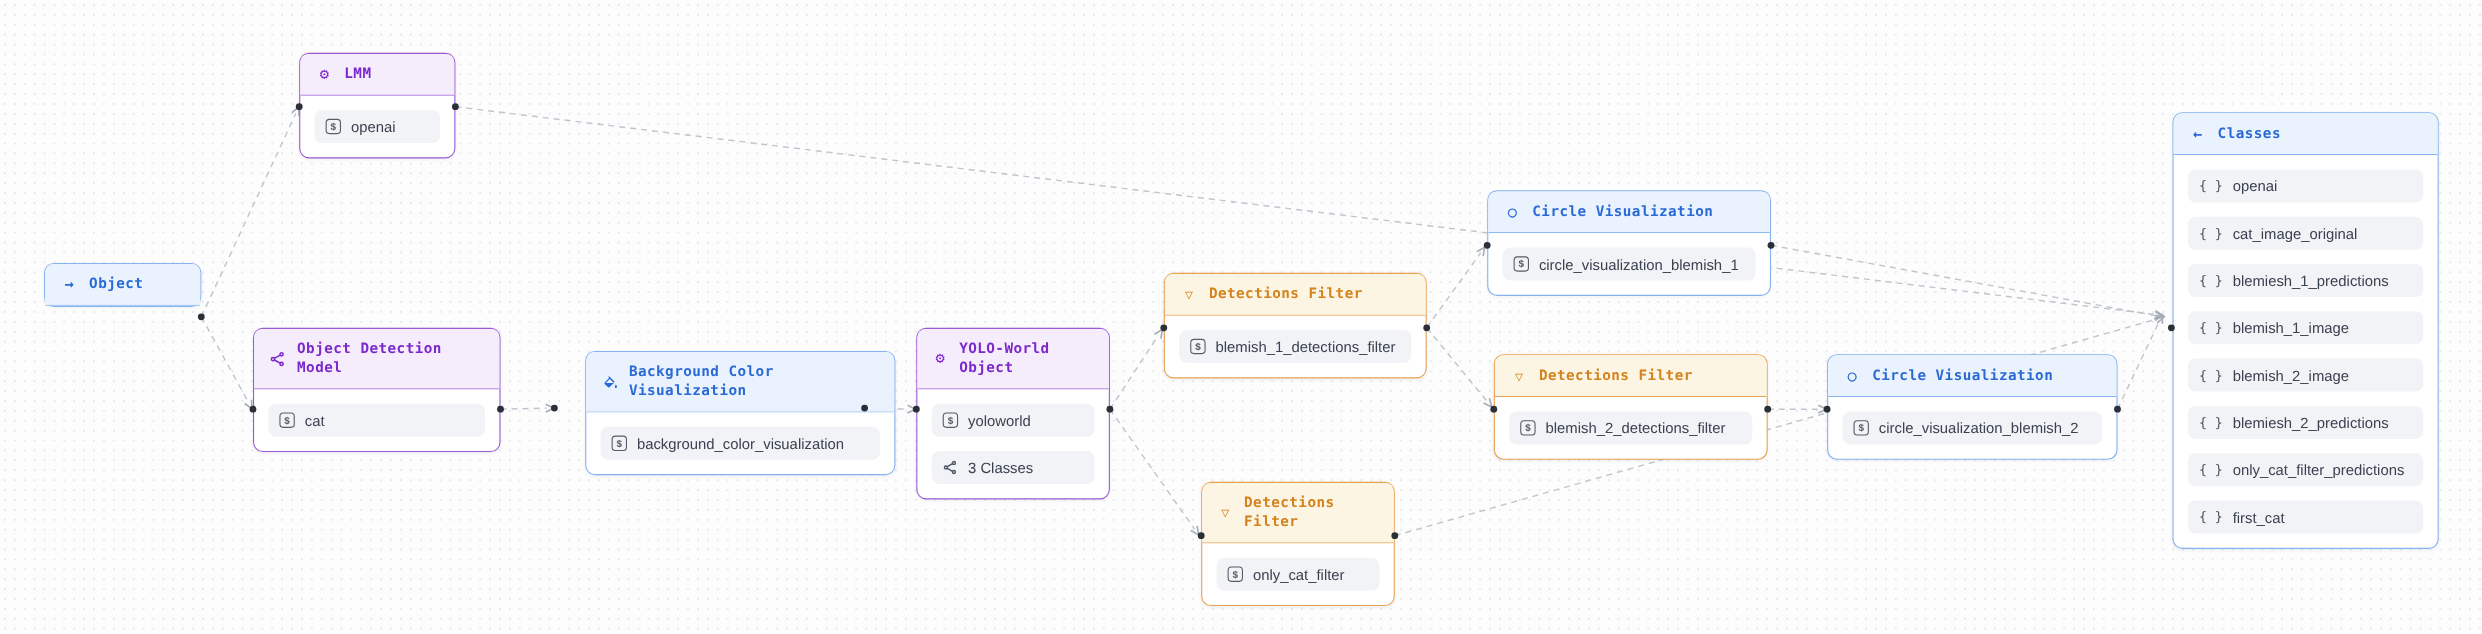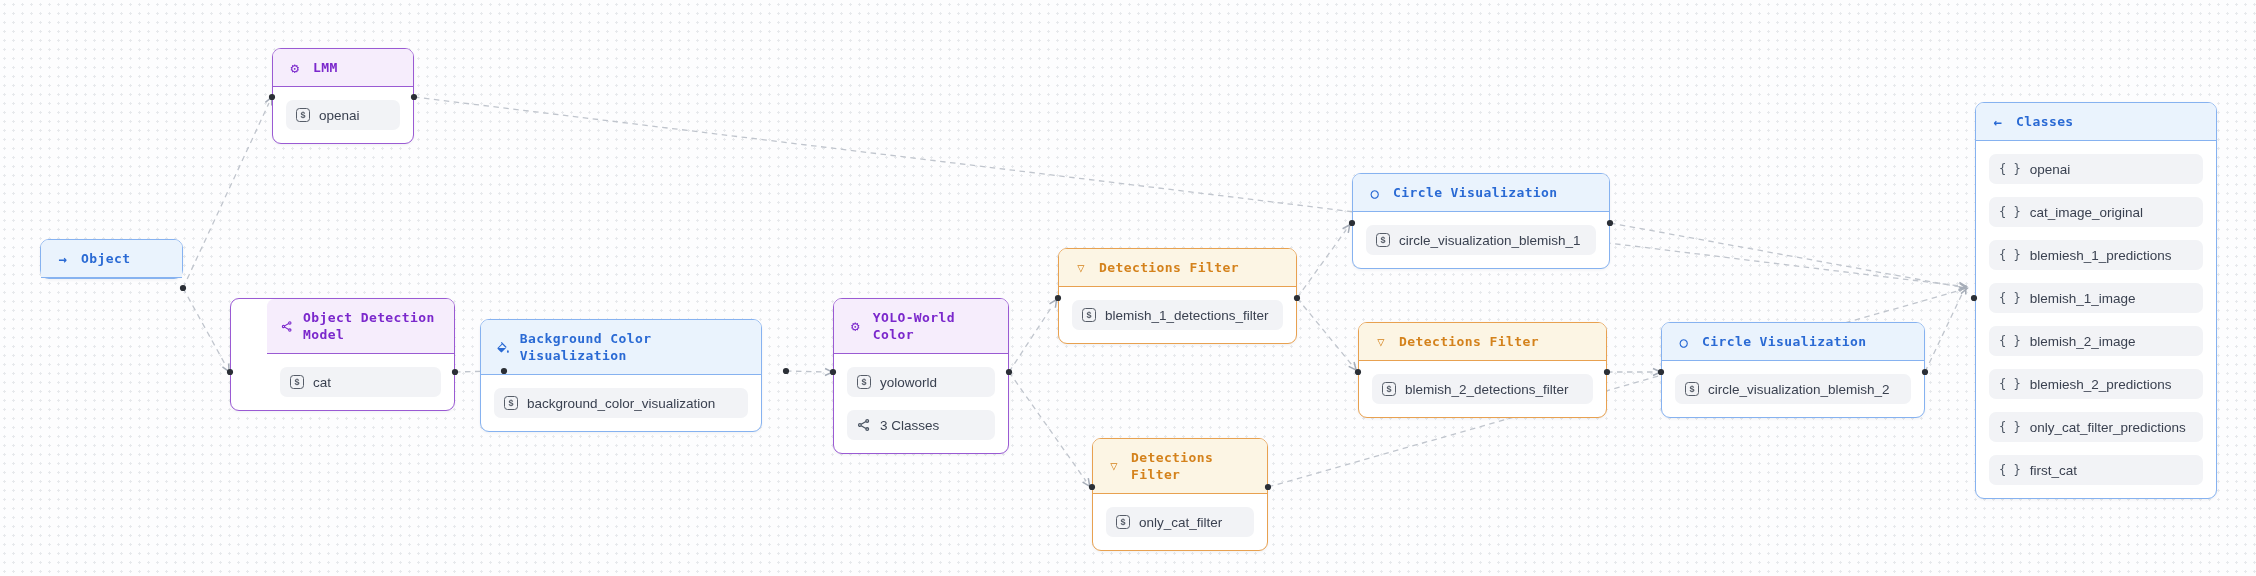--- a/index.html
+++ b/index.html
@@ -47,22 +47,22 @@
   .box-ic{
     display:inline-flex;align-items:center;justify-content:center;
     width:14px;height:14px;border:1.3px solid #565d68;border-radius:3.5px;
     font-size:9px;font-weight:700;color:#565d68;flex:0 0 auto;
   }
   .brace-ic{font-family:"DejaVu Sans Mono",monospace;font-size:12px;color:#4b5563;letter-spacing:0;flex:0 0 auto;}
   .chip svg{flex:0 0 auto;}
   
   #n-input{left:40px;top:239px;width:143px;}
   #n-lmm{left:272px;top:48px;width:142px;}
-  #n-odm{left:230px;top:298px;width:225px;padding-left:36px;}
-  #n-bcv{left:480px;top:319px;width:282px;}
+  #n-odm{left:230px;top:298px;width:225px;}
+  #n-bcv{left:532px;top:319px;width:282px;}
   #n-yolo{left:833px;top:298px;width:176px;}
   #n-f1{left:1058px;top:248px;width:239px;}
   #n-cv1{left:1352px;top:173px;width:258px;}
   #n-f2{left:1358px;top:322px;width:249px;}
   #n-cv2{left:1661px;top:322px;width:264px;}
   #n-f3{left:1092px;top:438px;width:176px;}
   #n-resp{left:1975px;top:102px;width:242px;}
 </style>
 </head>
 <body>
@@ -142,21 +142,21 @@
       <div class="chip">
         <span class="box-ic">$</span>
         <span>background_color_visualization</span>
       </div>
     </div>
   </div>
 
   <div class="node purple" id="n-yolo">
     <div class="hd">
       <span class="hd-ic">⚙</span>
-      <span>YOLO-World Color</span>
+      <span>YOLO-World Object</span>
     </div>
     <div class="bd">
       <div class="chip">
         <span class="box-ic">$</span>
         <span>yoloworld</span>
       </div>
       <div class="chip">
         <svg viewBox="0 0 24 24" width="14" height="14" fill="none" stroke="#4b5563" stroke-width="2.2">
             <circle cx="5" cy="12" r="2.3"></circle>
             <circle cx="17.5" cy="5" r="2.3"></circle>

